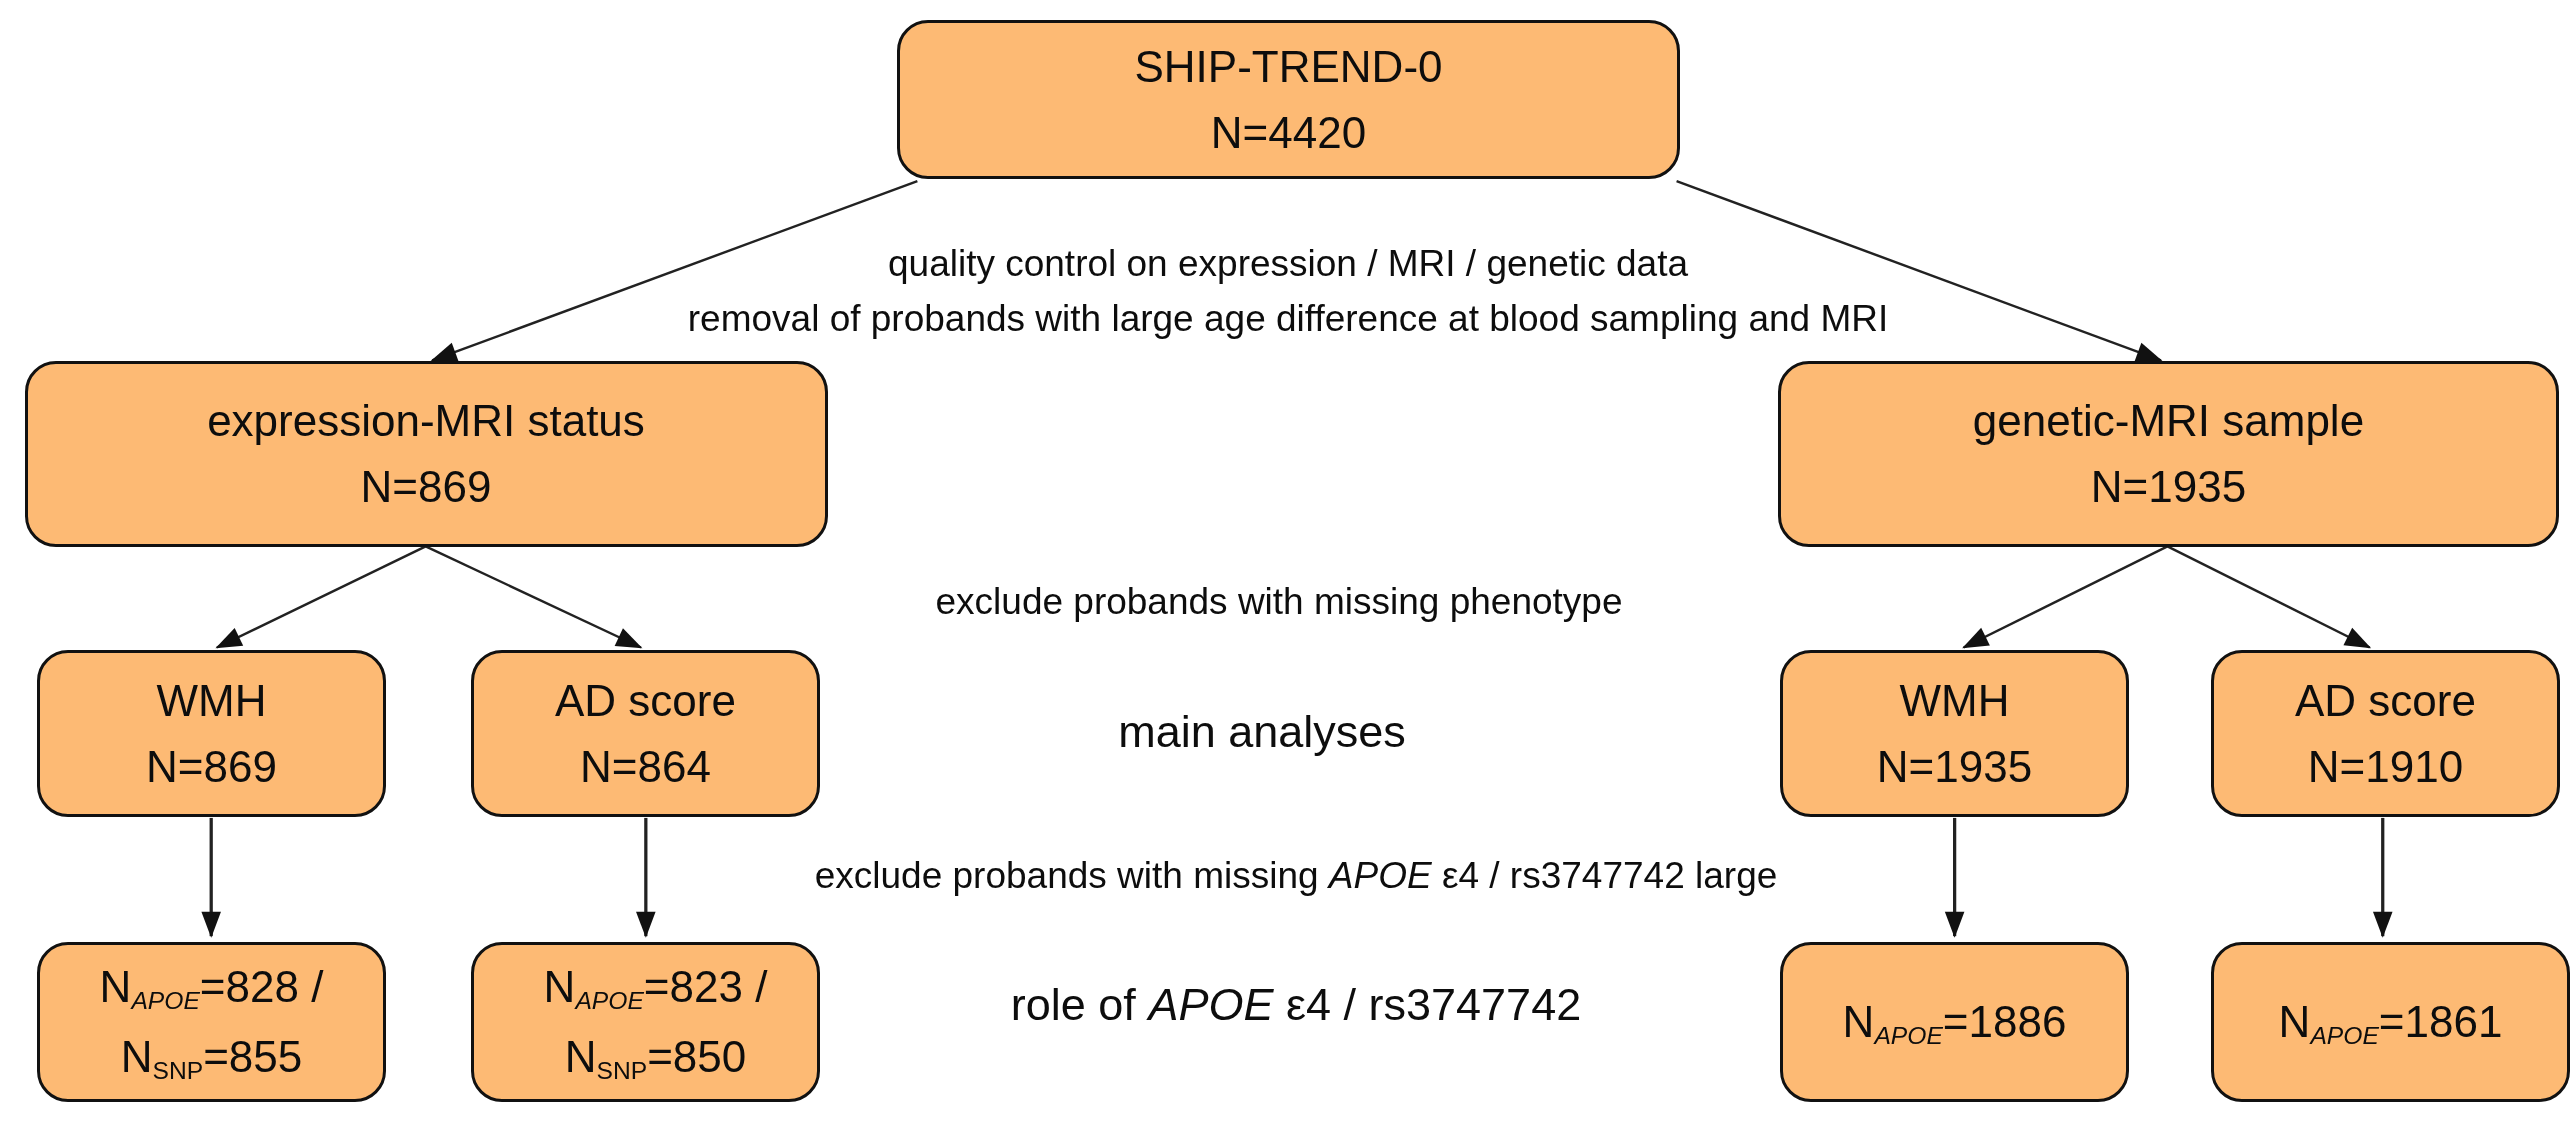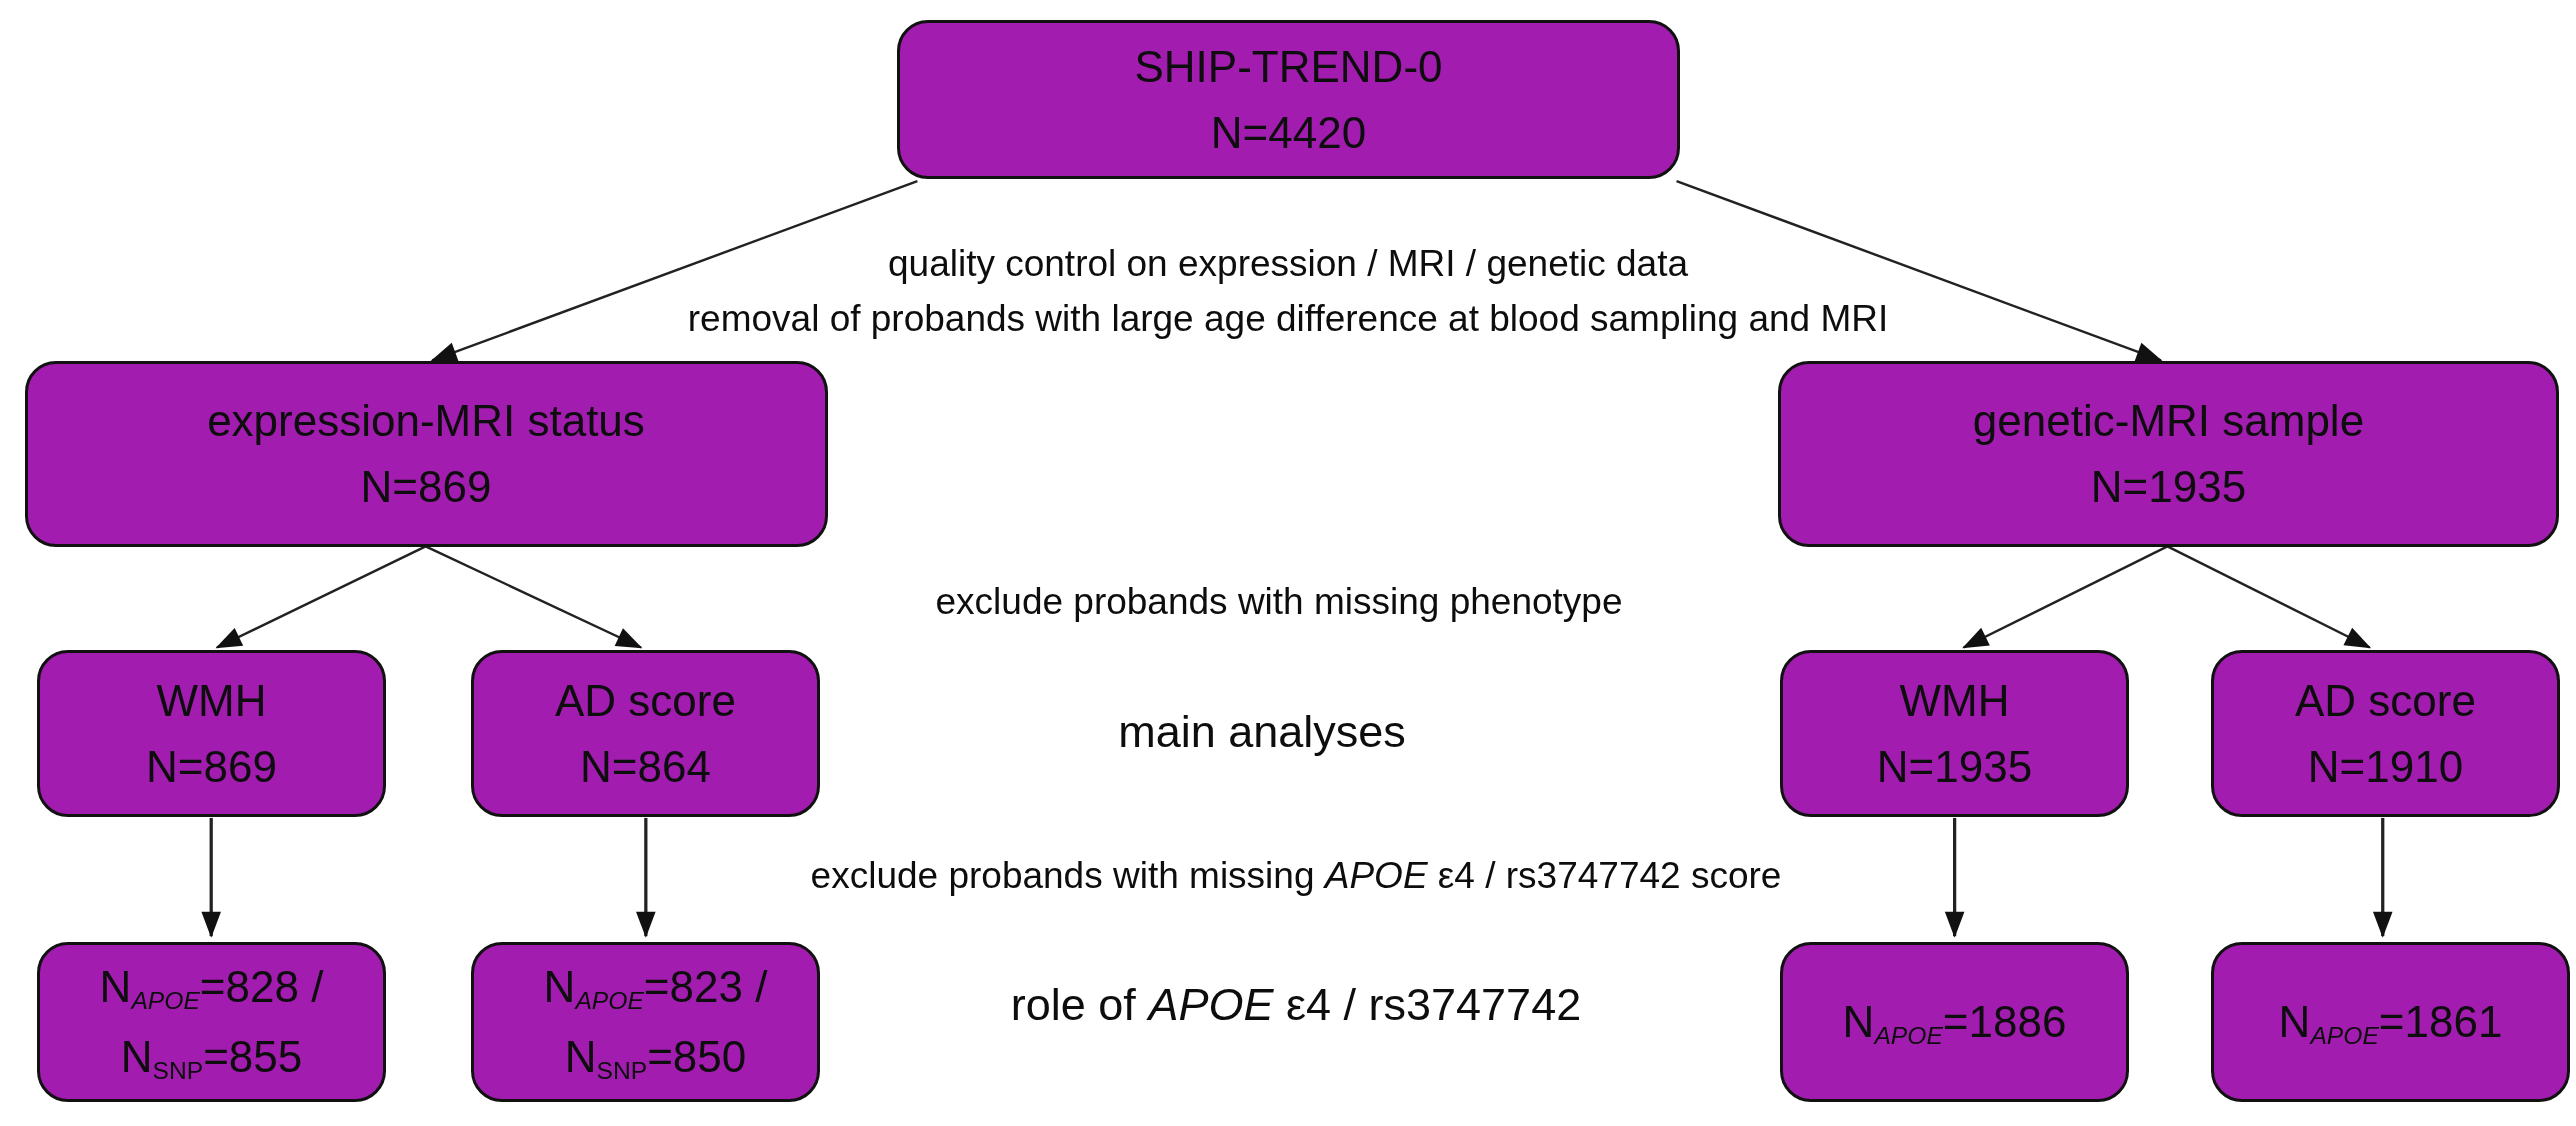--- a/index.html
+++ b/index.html
@@ -21,21 +21,21 @@
     left: 0;
     top: 0;
     width: 2576px;
     height: 1127px;
   }
   .node {
     position: absolute;
     box-sizing: border-box;
     border: 3.3px solid #111111;
     border-radius: 31px;
-    background: #a21caf;
+    background: #fdba74;
     display: flex;
     flex-direction: column;
     align-items: center;
     justify-content: center;
     text-align: center;
     font-size: 44px;
     line-height: 1.5;
     white-space: nowrap;
   }
   .node .line { display: block; }
@@ -116,21 +116,21 @@
   <div class="node" style="left:1780px; top:650px; width:349px; height:167px;">
     <span class="line">WMH</span>
     <span class="line">N=1935</span>
   </div>
   <div class="node" style="left:2211px; top:650px; width:349px; height:167px;">
     <span class="line">AD score</span>
     <span class="line">N=1910</span>
   </div>
 
   <div class="note" style="left:1296px; top:855px;">
-    <span>exclude probands with missing </span><span class="it">APOE</span><span> ε4 / rs3747742 score</span>
+    <span>exclude probands with missing </span><span class="it">APOE</span><span> ε4 / rs3747742 large</span>
   </div>
   <div class="note big" style="left:1296px; top:979px;">
     <span>role of </span><span class="it">APOE</span><span> ε4 / rs3747742</span>
   </div>
 
   <div class="node" style="left:37px; top:942px; width:349px; height:160px; line-height:1.6;">
     <span class="line"><span>N</span><span class="sub it">APOE</span><span>=828 /</span></span>
     <span class="line"><span>N</span><span class="sub">SNP</span><span>=855</span></span>
   </div>
   <div class="node" style="left:471px; top:942px; width:349px; height:160px; line-height:1.6;padding-left:20px;">

